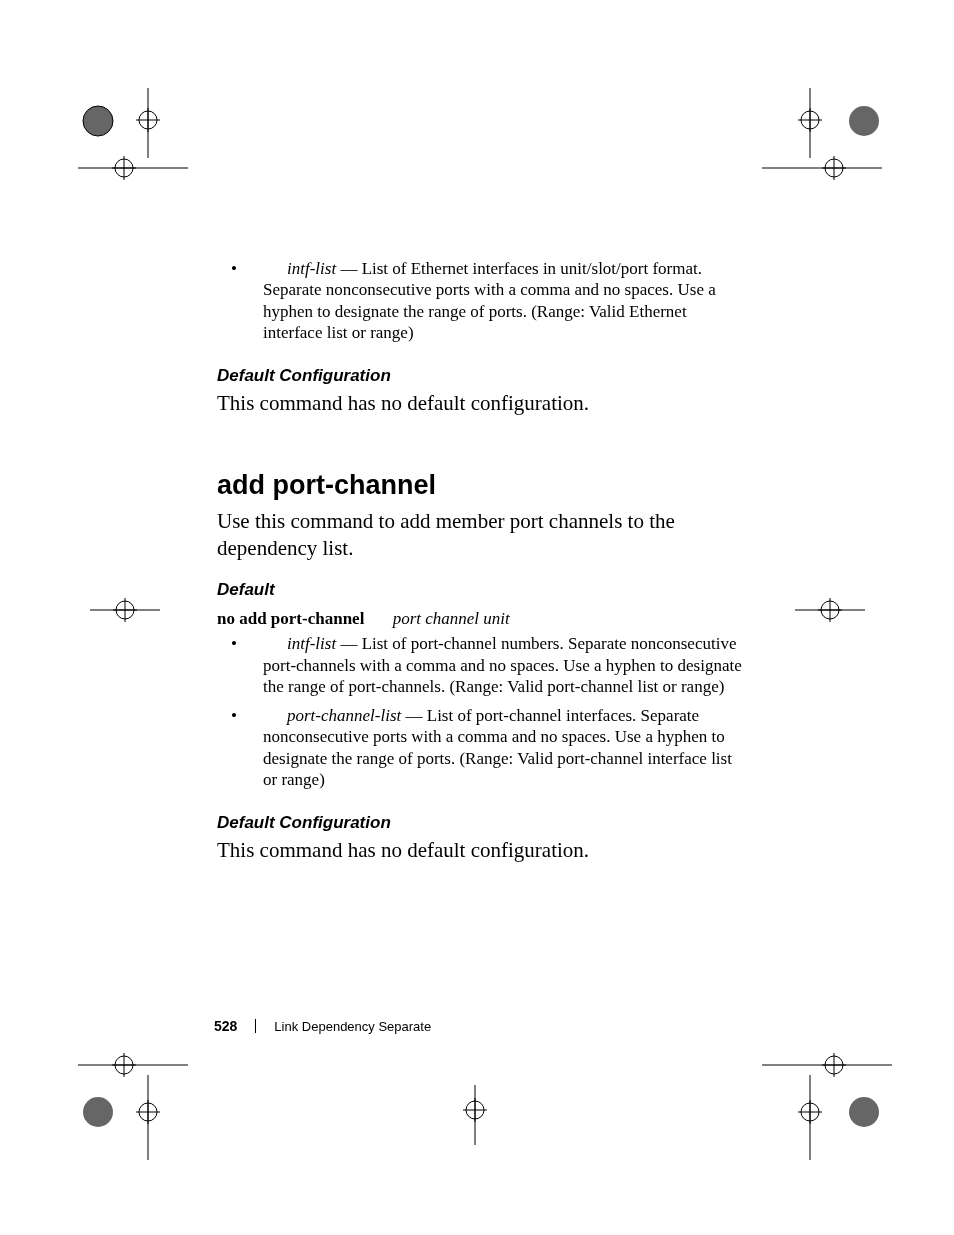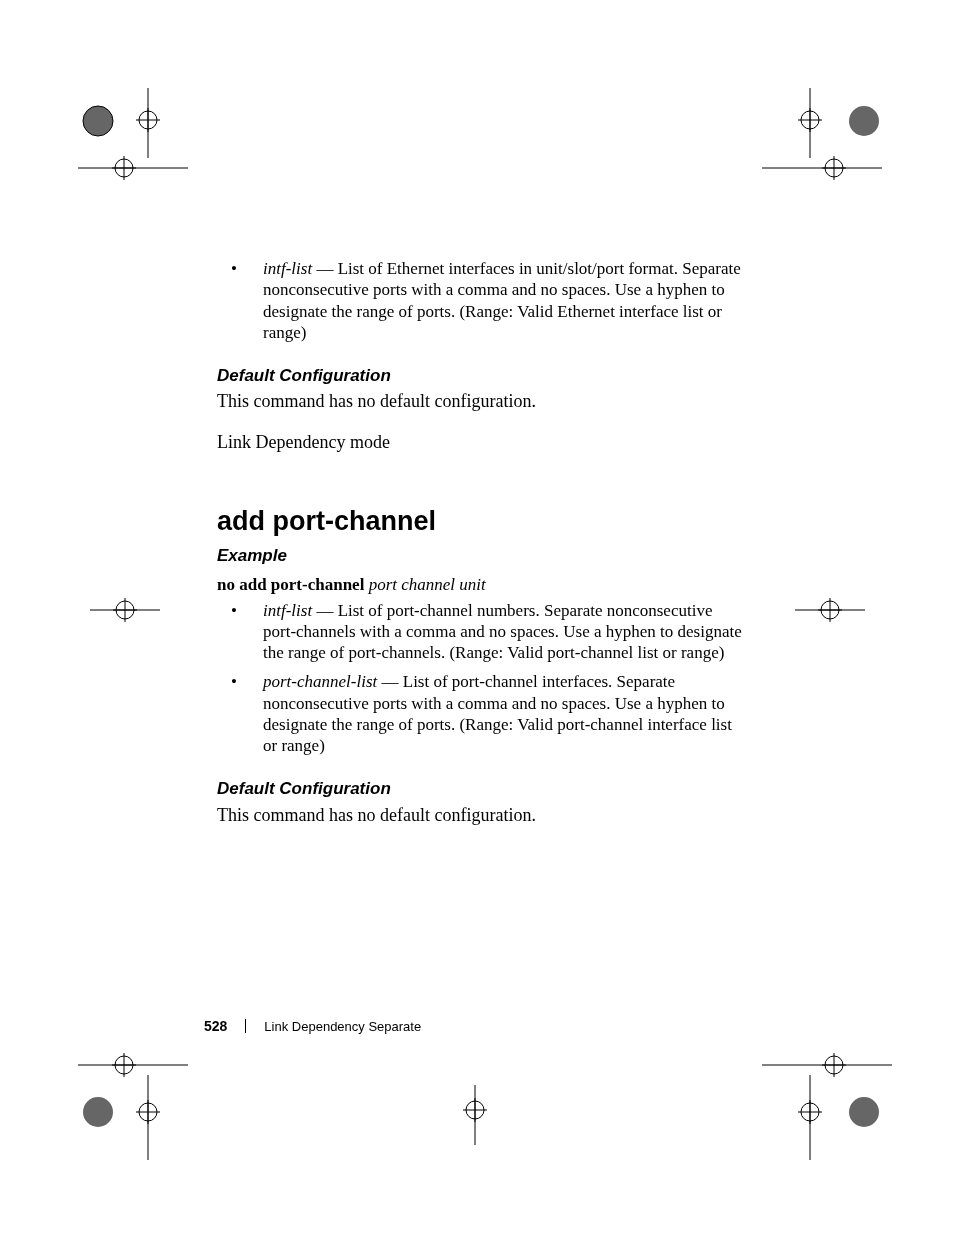--- a/index.html
+++ b/index.html
@@ -34,50 +34,50 @@
 }
 .bullet .dot {
   width: 32px;
   flex: 0 0 32px;
   text-align: left;
   padding-left: 14px;
 }
 .bullet .bt {
   flex: 1 1 auto;
 }
-.italic { font-style: italic; }
+.italic { font-style: italic; margin-left: 24px; }
 h2.section-head {
   font-family: Arial, Helvetica, sans-serif;
   font-weight: 700;
   font-size: 17px;
   margin: 0 0 4px 0;
   font-style: italic;
 }
 p.body {
   margin: 0 0 18px 0;
-  font-size: 18px;
+  font-size: 21px;
 }
 h1.command-title {
   font-family: Arial, Helvetica, sans-serif;
   font-weight: 700;
   font-size: 27px;
   margin: 0 0 6px 0;
 }
 .syntax-line {
   margin: 0;
   font-size: 17px;
 }
 .syntax-line .bold { font-weight: 700; }
 .spacer-sm { height: 4px; }
 .spacer-md { height: 14px; }
 .spacer-lg { height: 34px; }
 
 .footer {
   position: absolute;
-  left: 204px;
+  left: 214px;
   top: 1018px;
   font-family: Arial, Helvetica, sans-serif;
   font-size: 13px;
   color: #000;
   display: flex;
   align-items: center;
 }
 .footer .pg {
   font-weight: 700;
   font-size: 14px;
@@ -220,29 +220,29 @@
       <div class="bt">
         <span class="italic">intf-list</span><span> — List of Ethernet interfaces in unit/slot/port format. Separate nonconsecutive ports with a comma and no spaces. Use a hyphen to designate the range of ports. (Range: Valid Ethernet interface list or range)</span>
       </div>
     </div>
 
     <div class="spacer-md"></div>
 
     <h2 class="section-head">Default Configuration</h2>
     <p class="body">This command has no default configuration.</p>
 
-    <p class="body">Link Dependency mode</p>
 
 
 
     <div class="spacer-lg"></div>
 
     <h1 class="command-title">add port-channel</h1>
-
-    <h2 class="section-head">Example</h2>
+    <p class="body" style="margin-bottom:18px;">Use this command to add member port channels to the dependency list.</p>
+
+    <h2 class="section-head">Default</h2>
 
     <div class="spacer-sm"></div>
     <p class="syntax-line">
       <span class="bold">no add port-channel </span><span class="italic">port channel unit</span>
     </p>
 
     <div class="spacer-sm"></div>
 
     <div class="bullet">
       <div class="dot">•</div>

